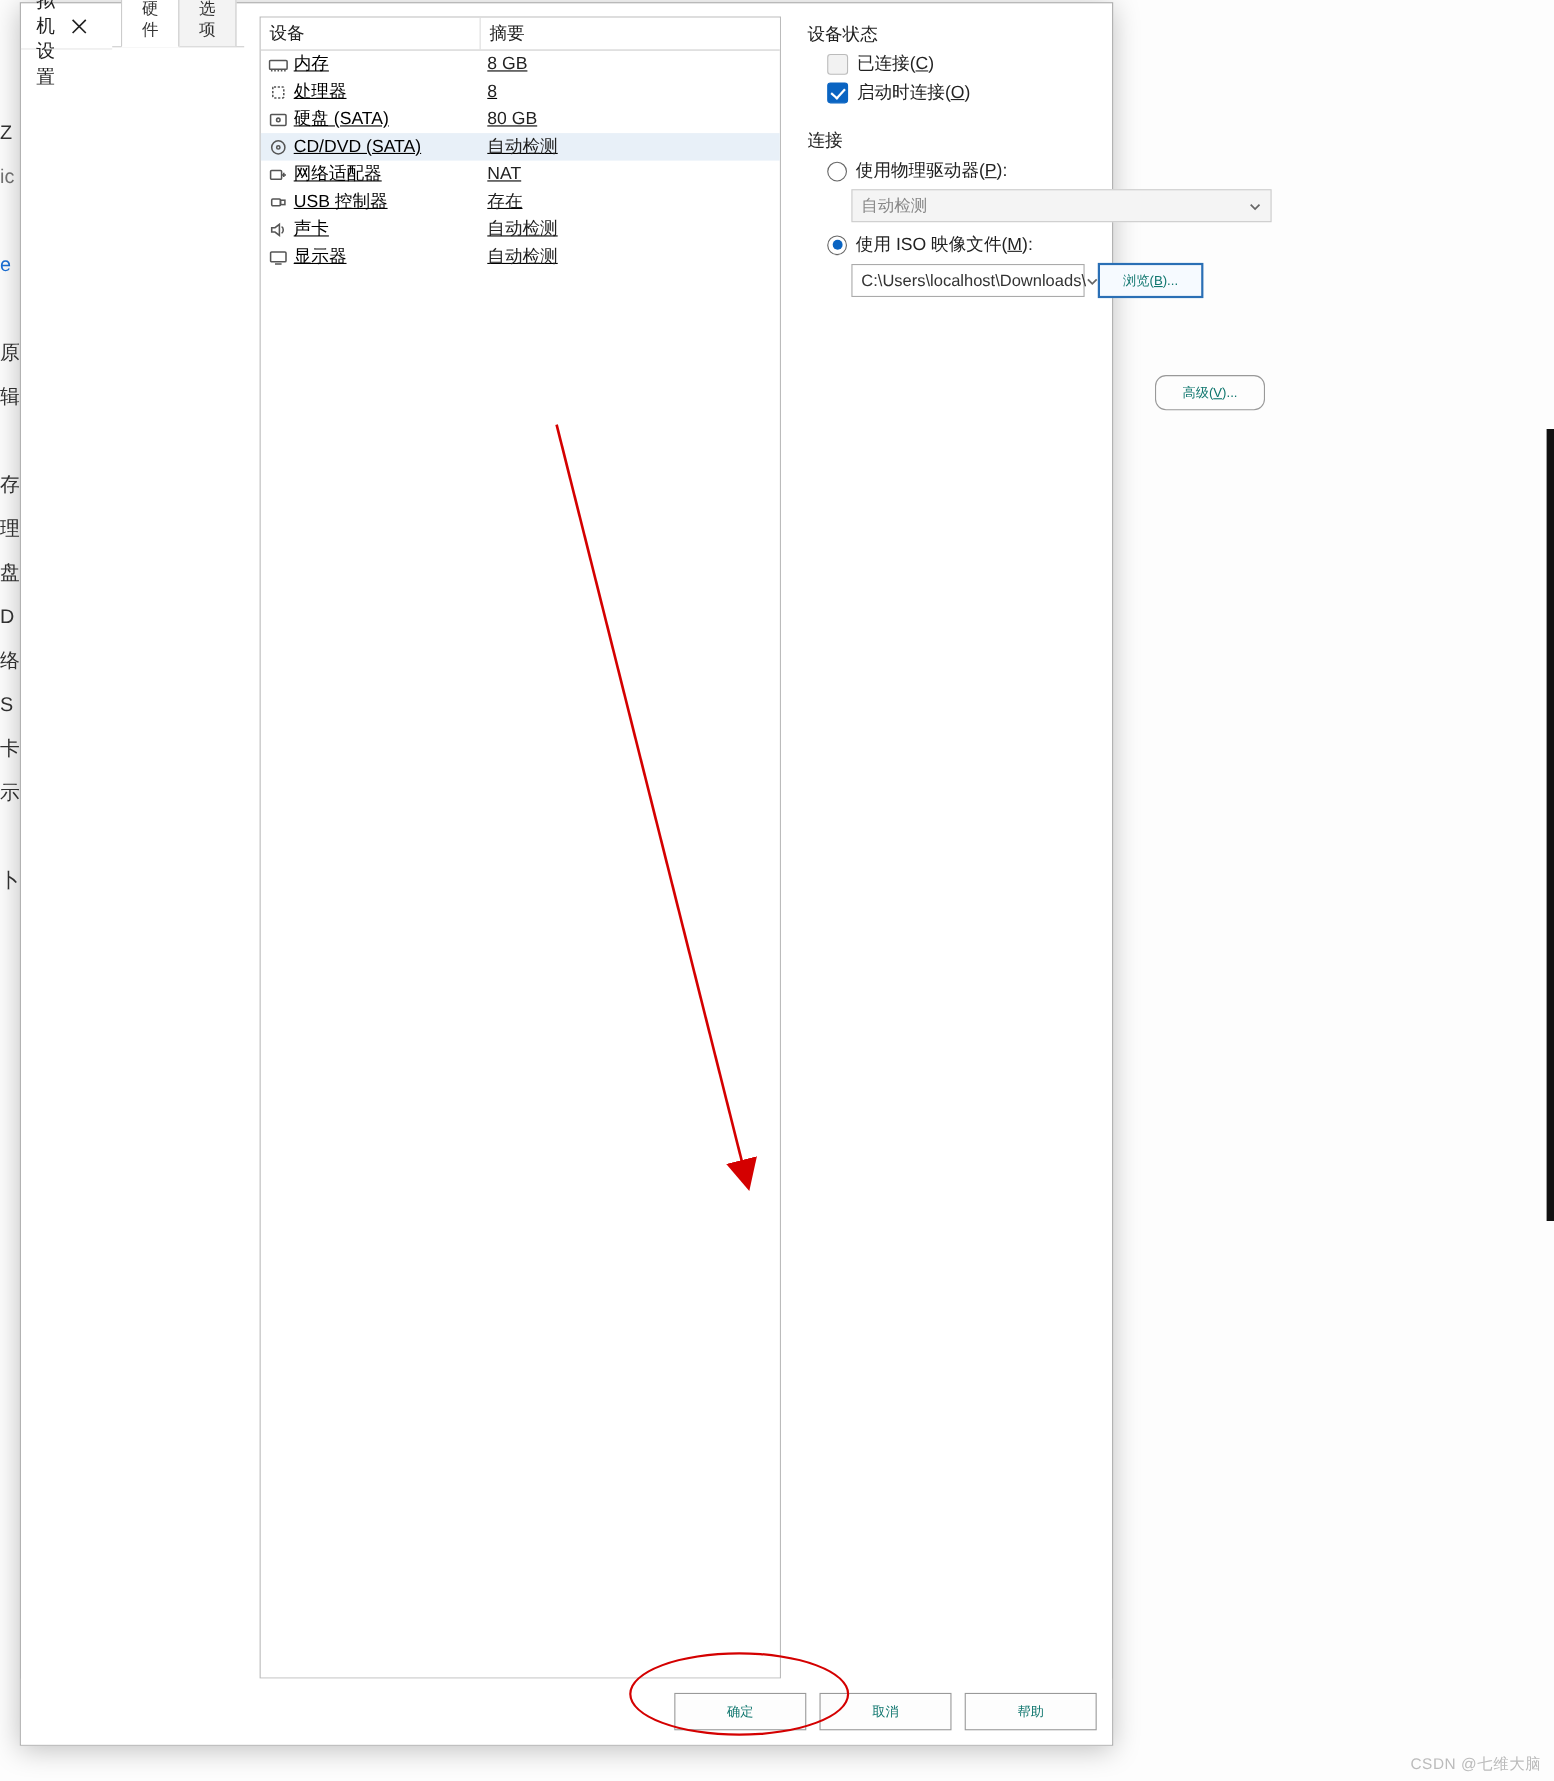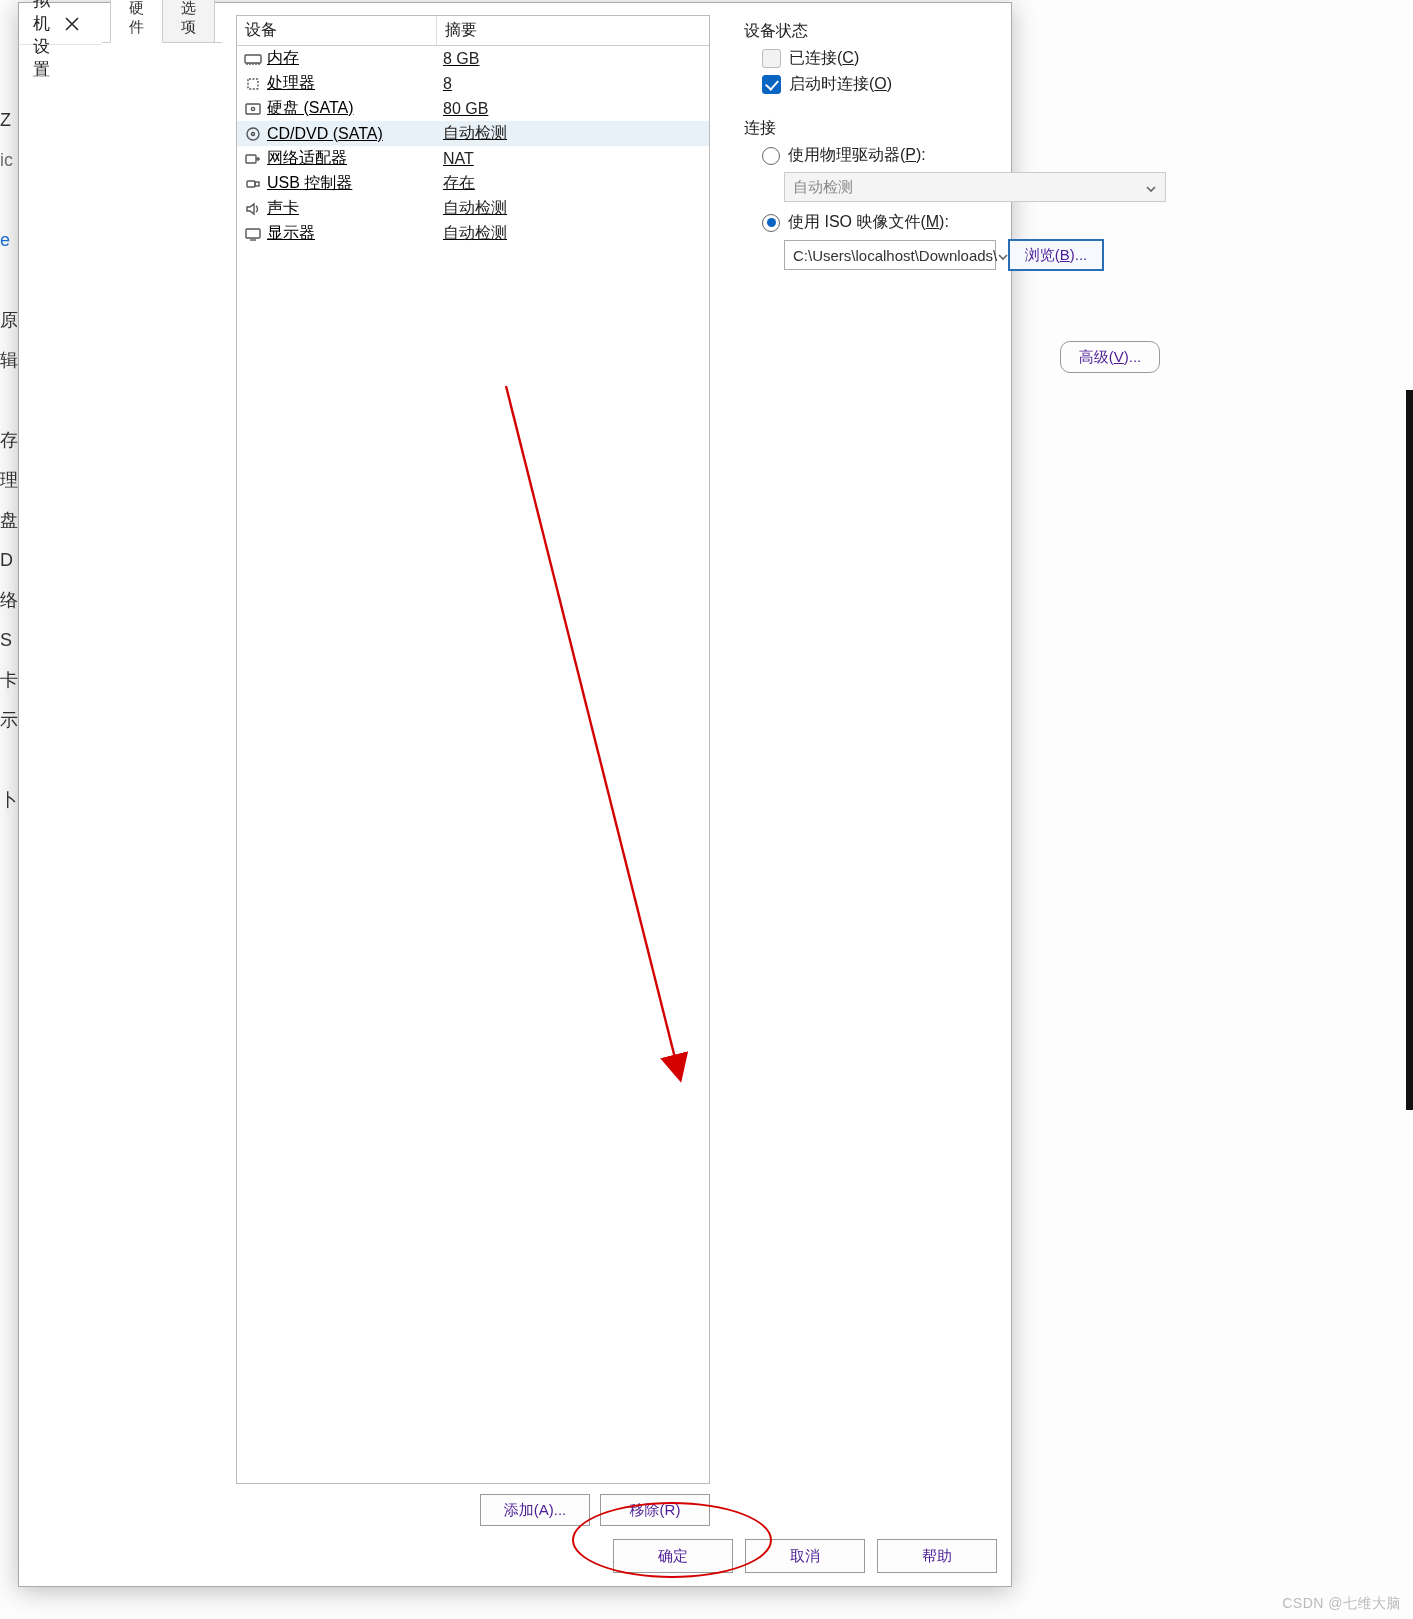--- a/index.html
+++ b/index.html
@@ -66,21 +66,21 @@
     background:#fff;
     z-index:2;
     border-bottom:1px solid #fff;
     margin-bottom:-1px;
   }
 
   .tabbody{
     flex:1;
     display:flex;
     padding: 12px 14px 60px 14px;
-    gap: 34px;
+    gap: 24px;
     position:relative;
   }
 
   .left-panel{
     width: 474px;
     display:flex;flex-direction:column;
   }
   .device-table{
     border:1px solid #bbb;
     flex:1;
@@ -108,24 +108,24 @@
   .device-row .sm{flex:1;color:#222;}
 
   .left-buttons{
     display:flex;gap:10px;justify-content:flex-end;
     margin-top:10px;
   }
   .btn{
     min-width:110px;height:32px;
     border:1px solid #999;
     background:#fdfdfd;
-    font-size:15px;
+    font-size:12px;
     padding:0 14px;
     cursor:pointer;
-    color:#4c1d95;
+    color:#0f766e;
     white-space:nowrap;
   }
 
   .right-panel{
     flex:1;
     padding-top:2px;
     font-size:16px;
     color:#222;
     position:relative;
   }
@@ -313,28 +313,20 @@
                 <svg viewBox="0 0 18 16">
                   <rect x="2" y="3" width="14" height="9" rx="1"></rect>
                   <path d="M6 14h6"></path>
                 </svg>
               </span>
               <span class="nm">显示器</span>
               <span class="sm">自动检测</span>
             </div>
           </div>
       </div>
-      <div class="left-buttons">
-        <button class="btn">
-          <span>添加(A)...</span>
-        </button>
-        <button class="btn">
-          <span>移除(R)</span>
-        </button>
-      </div>
     </div>
 
     <div class="right-panel">
       <div class="group-title">设备状态</div>
       <div class="group-box">
         <div class="chk-row">
           <span class="chk disabled"></span>
           <span><span>已连接(</span><span class="ul-hotkey">C</span><span>)</span></span>
         </div>
         <div class="chk-row">

